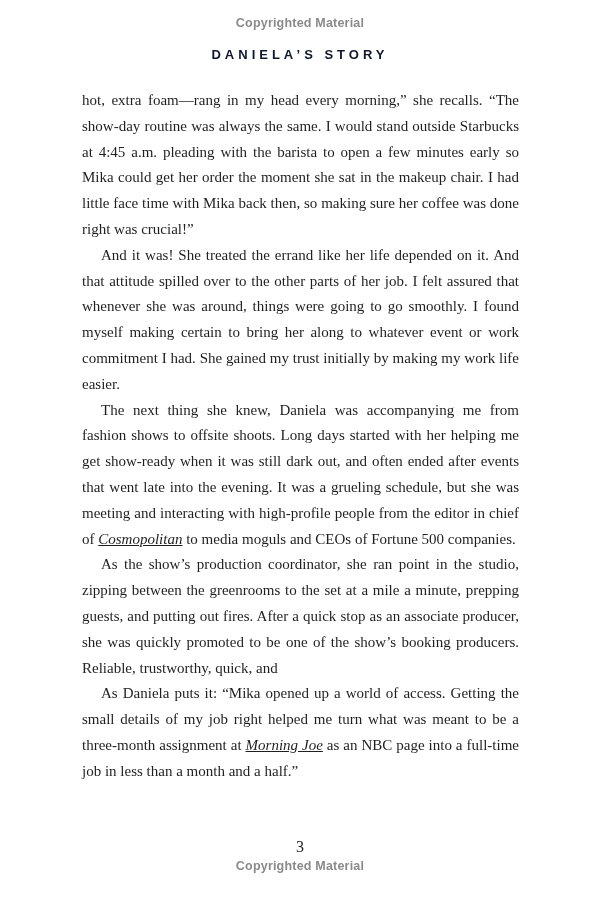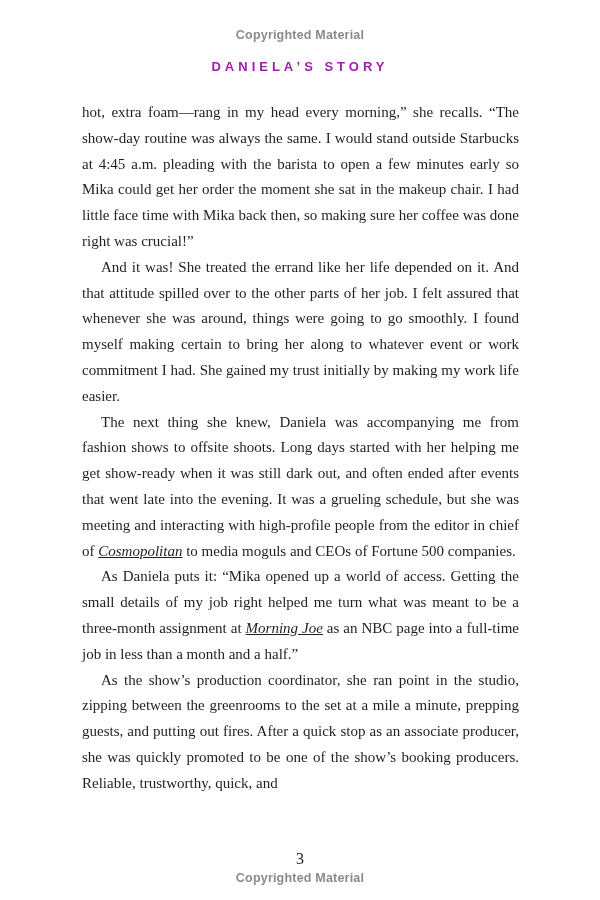--- a/index.html
+++ b/index.html
@@ -8,21 +8,20 @@
     background: #ffffff;
   }
   .book-page {
     position: relative;
     width: 600px;
     height: 876px;
     background: #ffffff;
     overflow: hidden;
     font-family: "Liberation Serif", serif;
     color: #1f1f1f;
-    margin-top: 12px;
   }
   .notice {
     position: absolute;
     left: 0;
     width: 100%;
     text-align: center;
     font-family: "Liberation Sans", sans-serif;
     font-size: 12.5px;
     font-weight: bold;
     color: #8a8a8a;
@@ -33,21 +32,21 @@
   .chapter-header {
     position: absolute;
     top: 47px;
     left: 0;
     width: 100%;
     text-align: center;
     font-family: "Liberation Sans", sans-serif;
     font-size: 13px;
     font-weight: bold;
     letter-spacing: 4px;
-    color: #a21caf;
+    color: #0f172a;
   }
   .body-text {
     position: absolute;
     top: 88px;
     left: 82px;
     width: 437px;
     font-size: 15px;
     line-height: 25.8px;
     text-align: justify;
     color: #1f1f1f;
@@ -79,20 +78,20 @@
 
 <div class="book-page">
   <div class="notice notice-top">Copyrighted Material</div>
 
   <div class="chapter-header">DANIELA’S STORY</div>
 
   <div class="body-text">
       <p class="para"><span>hot, extra foam—rang in my head every morning,” she recalls. “The show-day routine was always the same. I would stand outside Starbucks at 4:45 a.m. pleading with the barista to open a few minutes early so Mika could get her order the moment she sat in the makeup chair. I had little face time with Mika back then, so making sure her coffee was done right was crucial!”</span></p>
       <p class="para indent"><span>And it was! She treated the errand like her life depended on it. And that attitude spilled over to the other parts of her job. I felt assured that whenever she was around, things were going to go smoothly. I found myself making certain to bring her along to whatever event or work commitment I had. She gained my trust initially by making my work life easier.</span></p>
       <p class="para indent"><span>The next thing she knew, Daniela was accompanying me from fashion shows to offsite shoots. Long days started with her helping me get show-ready when it was still dark out, and often ended after events that went late into the evening. It was a grueling schedule, but she was meeting and interacting with high-profile people from the editor in chief of </span><em>Cosmopolitan</em><span> to media moguls and CEOs of Fortune 500 companies.</span></p>
+      <p class="para indent"><span>As the show’s production coordinator, she ran point in the studio, zipping between the greenrooms to the set at a mile a minute, prepping guests, and putting out fires. After a quick stop as an associate producer, she was quickly promoted to be one of the show’s booking producers. Reliable, trustworthy, quick, and</span></p>
       <p class="para indent"><span>As Daniela puts it: “Mika opened up a world of access. Getting the small details of my job right helped me turn what was meant to be a three-month assignment at </span><em>Morning Joe</em><span> as an NBC page into a full-time job in less than a month and a half.”</span></p>
-      <p class="para indent"><span>As the show’s production coordinator, she ran point in the studio, zipping between the greenrooms to the set at a mile a minute, prepping guests, and putting out fires. After a quick stop as an associate producer, she was quickly promoted to be one of the show’s booking producers. Reliable, trustworthy, quick, and</span></p>
     </div>
 
   <div class="page-number">3</div>
 
   <div class="notice notice-bottom">Copyrighted Material</div>
 </div>
 
 </body></html>

